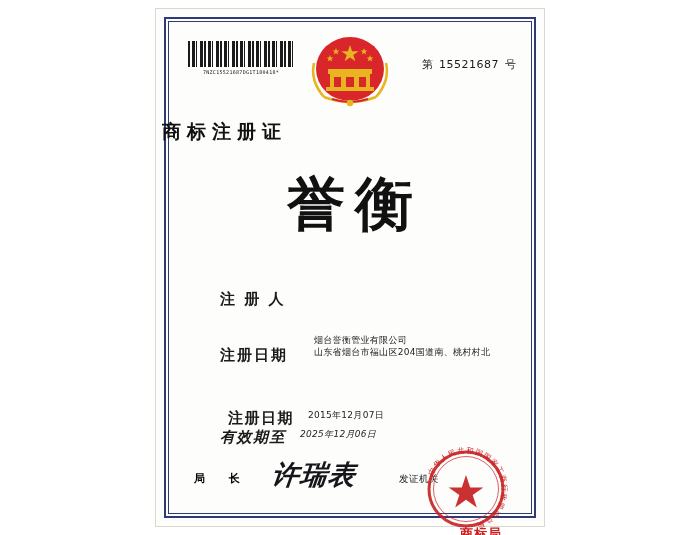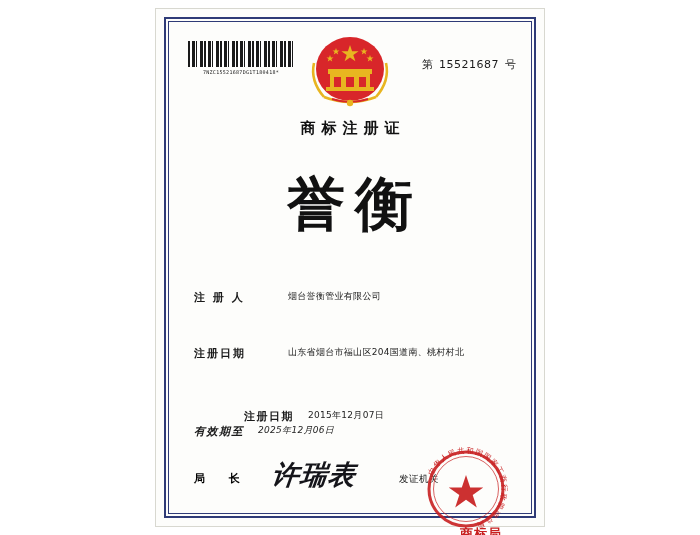--- a/index.html
+++ b/index.html
@@ -117,23 +117,23 @@
     letter-spacing: 0.5px;
     padding: 0 6px;
   }
 
   
   #cert-title {
     position: absolute;
     top: 110px;
     left: 0;
     width: 100%;
-    text-align: center;
+    text-align: left;
     font-family: Liberation Serif, serif;
-    font-size: 15px;
+    font-size: 19px;
     font-weight: 700;
     letter-spacing: 6px;
     color: #111;
     text-indent: 6px;
   }
 
   
   #trademark-mark {
     position: absolute;
     top: 165px;
@@ -153,38 +153,39 @@
   .field-row {
     position: absolute;
     left: 38px;
     right: 30px;
     font-size: 10px;
     color: #1a1a1a;
   }
   .field-label {
     display: inline-block;
     font-weight: 700;
-    font-size: 11px;
+    font-size: 15px;
     letter-spacing: 2px;
     vertical-align: top;
+    margin-left: 26px;
   }
   .field-value {
     display: inline-block;
     font-size: 9px;
     color: #222;
     vertical-align: top;
     letter-spacing: 0.3px;
   }
 
   #row-registrant   { top: 281px; }
   #row-address      { top: 337px; }
   #row-dates        { top: 400px; }
 
   #row-registrant .field-label { width: 76px; }
-  #row-registrant .field-value { padding-left: 18px; }
+  #row-registrant .field-value { padding-left: 18px; margin-top: 44px; }
 
   #row-address .field-label { width: 76px; }
   #row-address .field-value { padding-left: 18px; }
 
   
   #row-dates .date-left {
     display: inline-block;
     width: 190px;
     text-align: right;
   }

